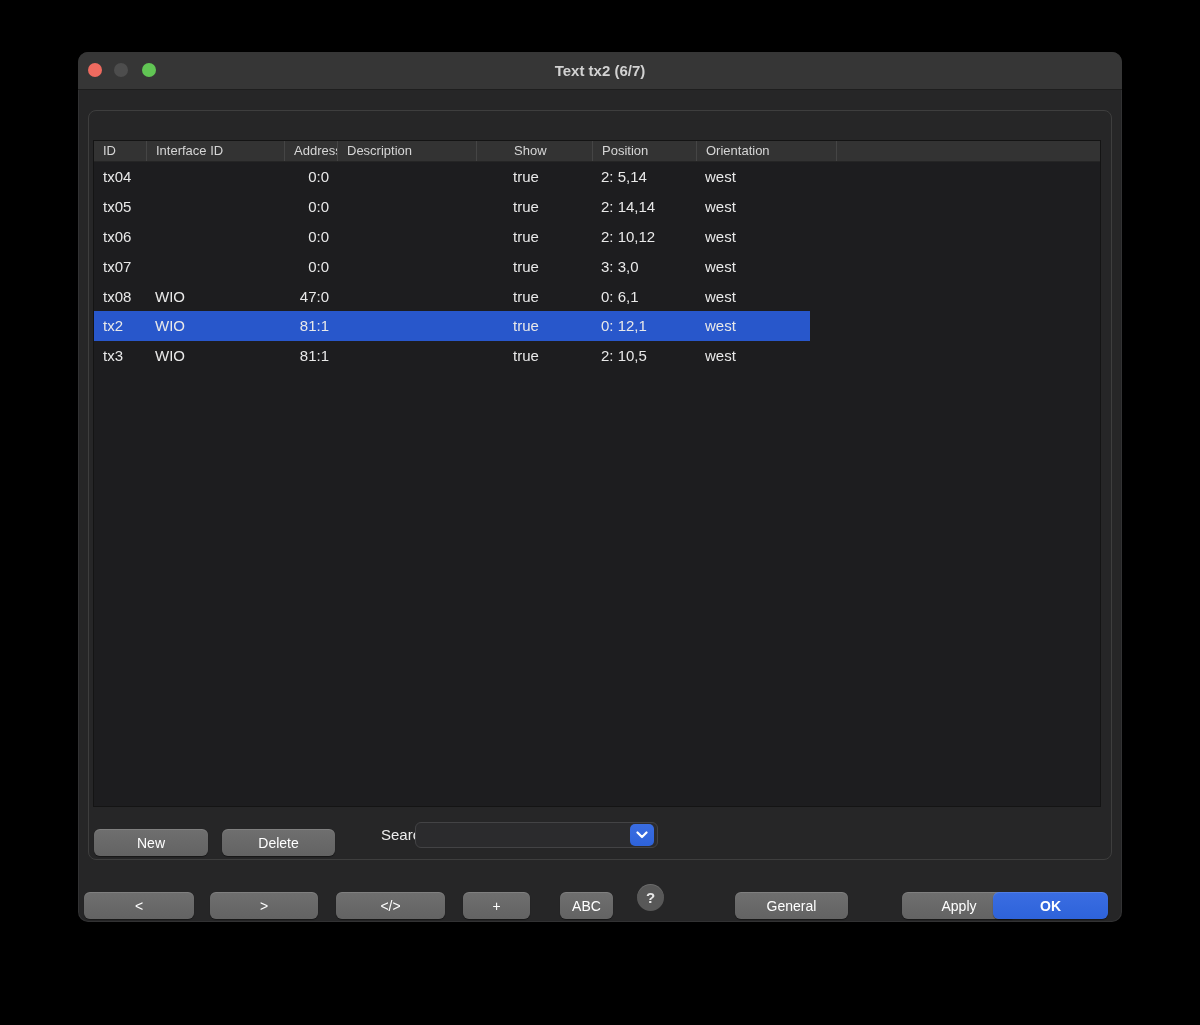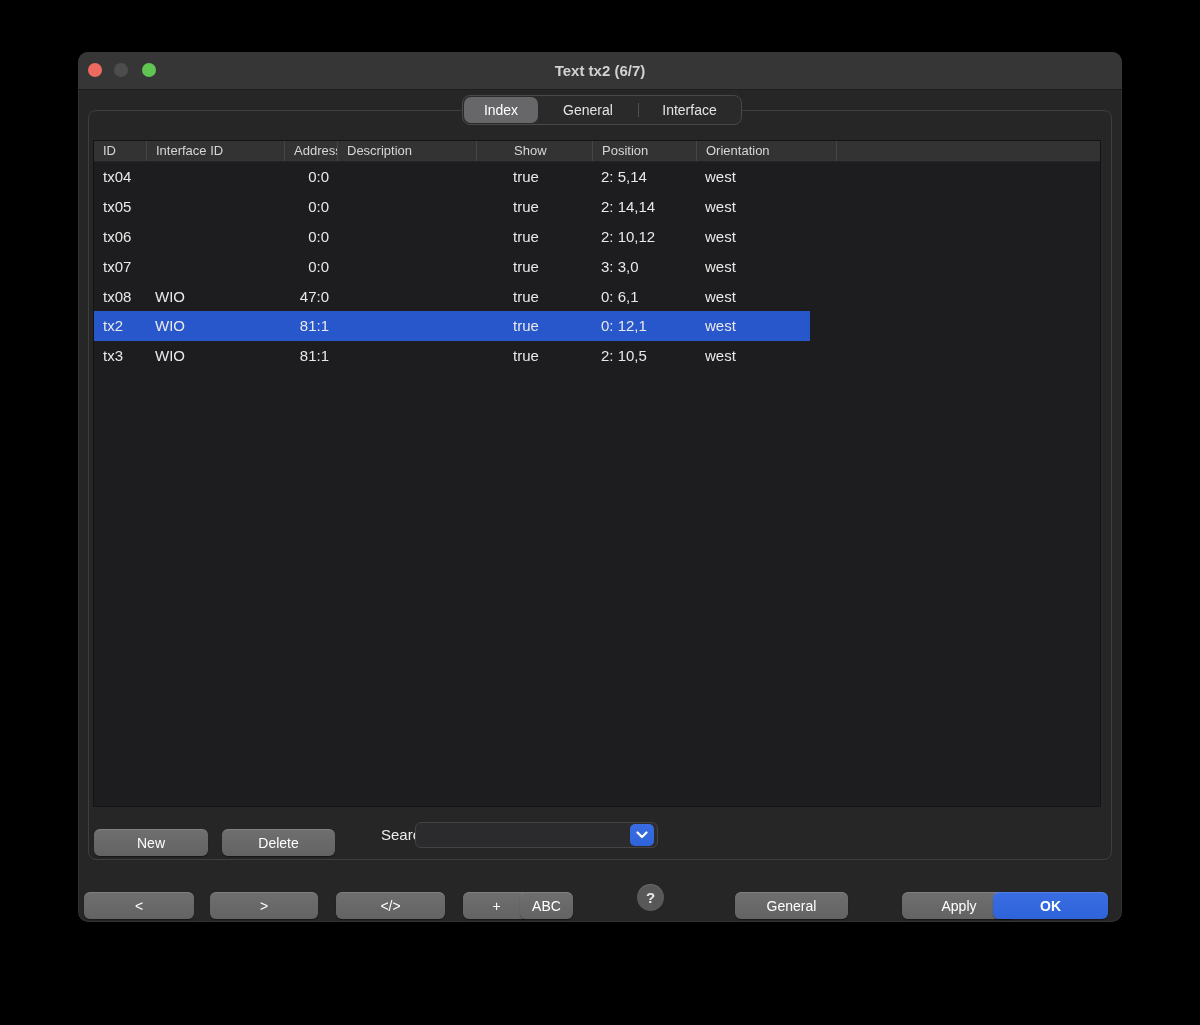--- a/index.html
+++ b/index.html
@@ -82,47 +82,41 @@
     border:1px solid #434345;border-radius:6px;}
   .combo-btn{position:absolute;right:3px;top:1px;width:24px;height:22px;border-radius:5px;
     background:linear-gradient(180deg,#3a6de2,var(--accent));display:flex;align-items:center;
     justify-content:center;}
 
   
   .btn-back{left:6px;top:832px;width:110px;}
   .btn-fwd{left:132px;top:832px;width:108px;}
   .btn-code{left:258px;top:832px;width:109px;}
   .btn-plus{left:385px;top:832px;width:67px;}
-  .btn-abc{left:442px;top:832px;width:53px;}
+  .btn-abc{left:482px;top:832px;width:53px;}
   .btn-help{position:absolute;left:559px;top:832px;width:27px;height:27px;border:none;
     border-radius:50%;background:#585858;color:#eaeaea;font-size:15px;font-weight:bold;
     font-family:inherit;box-shadow:inset 0 1px 0 rgba(255,255,255,.12);}
   .btn-cancel{left:657px;top:832px;width:113px;}
   .btn-apply{left:824px;top:832px;width:114px;}
   .btn-ok{left:915px;top:832px;width:115px;font-weight:bold;}
 </style>
 </head>
 <body>
 
 <div class="stage">
   <div class="window">
 
     <div class="titlebar">
       <span class="tl close"></span>
       <span class="tl min"></span>
       <span class="tl zoom"></span>
       <div class="title">Text tx2 (6/7)</div>
     </div>
 
-    <div class="tabbar">
-      <div class="tab t0 sel">Index</div>
-      <div class="tab t1">General</div>
-      <div class="tabsep"></div>
-      <div class="tab t2">Interface</div>
-    </div>
 
     <div class="pane">
 
       <div class="table">
         <div class="thead">
           <div class="hcell col-0">ID</div>
           <div class="hcell col-1">Interface ID</div>
           <div class="hcell col-2">Address</div>
           <div class="hcell col-3">Description</div>
           <div class="hcell col-4">Show</div>

